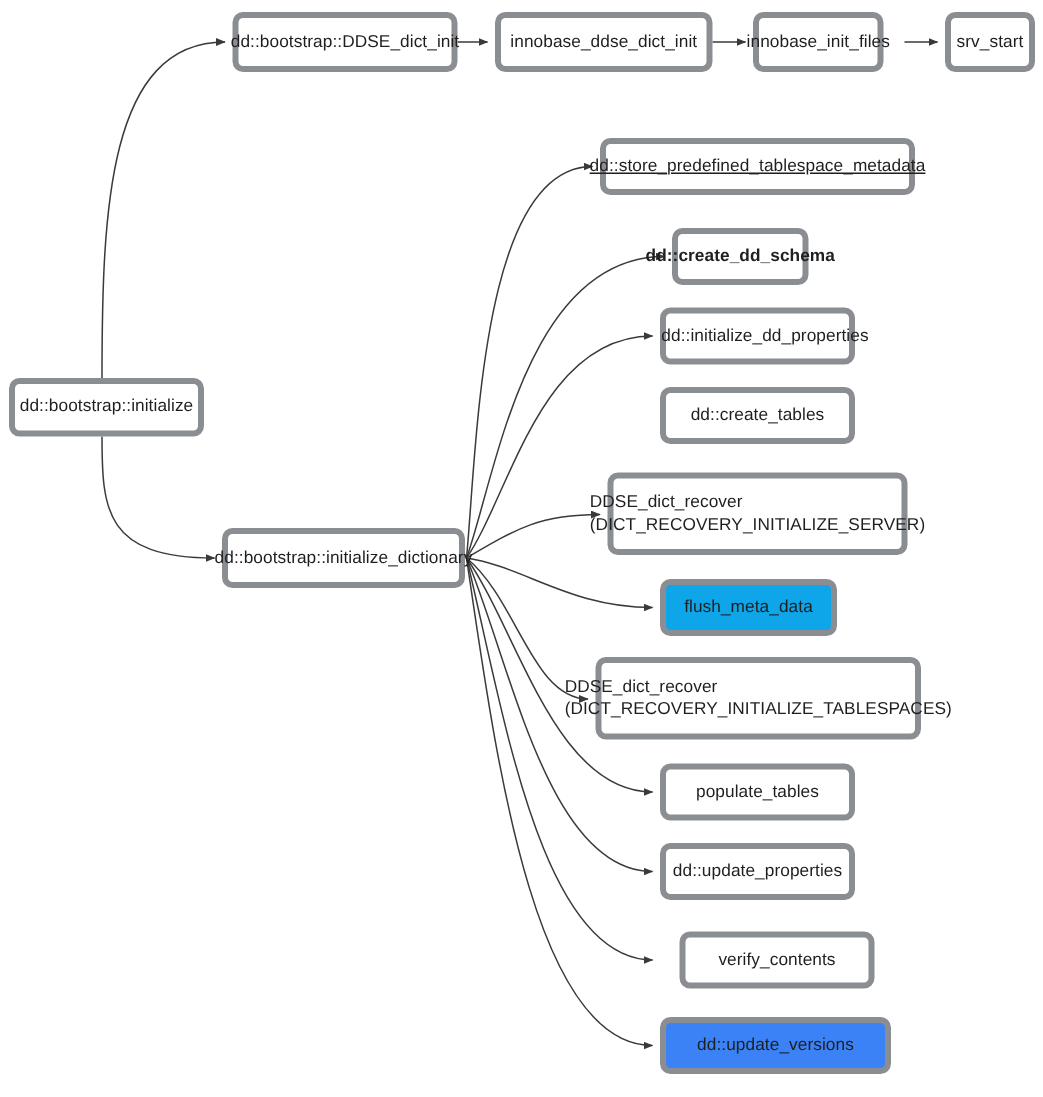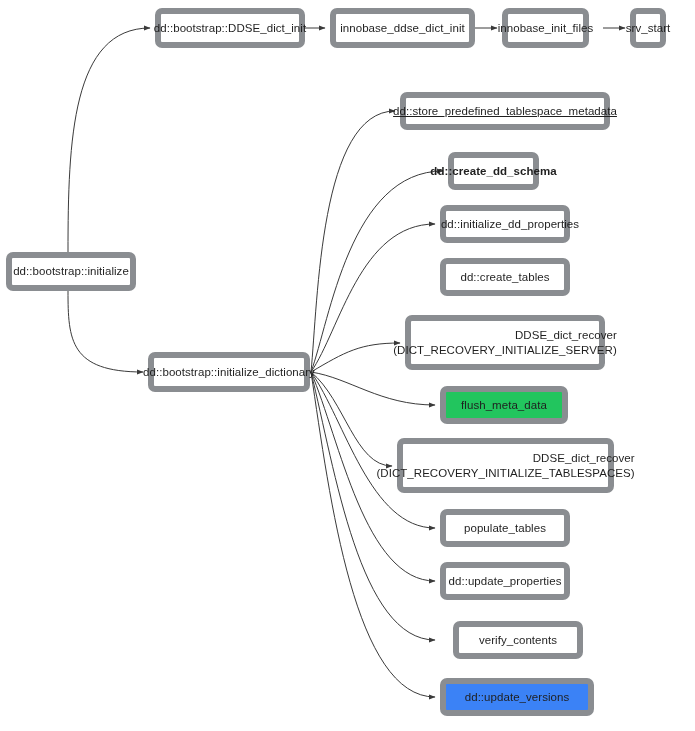--- a/index.html
+++ b/index.html
@@ -21,27 +21,27 @@
   #edges {
     position: absolute;
     left: 0;
     top: 0;
     width: 695px;
     height: 731px;
   }
   .node {
     position: absolute;
     box-sizing: border-box;
-    border: 6px solid #ef4444;
+    border: 4px solid #ef4444;
     border-radius: 7px;
     background: #ffffff;
     display: flex;
     align-items: center;
     justify-content: center;
-    text-align: right;
+    text-align: left;
     font-size: 11.5px;
     line-height: 15px;
     color: #1f1f1f;
     letter-spacing: 0.05px;
     padding: 2px 6px;
     z-index: 2;
   }
   .node .label {
     display: block;
     white-space: pre-line;
@@ -83,21 +83,21 @@
       </div>
       <div class="node" style="left: 155px; top: 8px; width: 150px; height: 40px; border-color: rgb(138, 141, 145); background: rgb(255, 255, 255); color: rgb(31, 31, 31);">
         <span class="label">dd::bootstrap::DDSE_dict_init</span>
       </div>
       <div class="node" style="left: 330px; top: 8px; width: 145px; height: 40px; border-color: rgb(138, 141, 145); background: rgb(255, 255, 255); color: rgb(31, 31, 31);">
         <span class="label">innobase_ddse_dict_init</span>
       </div>
       <div class="node" style="left: 502px; top: 8px; width: 87px; height: 40px; border-color: rgb(138, 141, 145); background: rgb(255, 255, 255); color: rgb(31, 31, 31);">
         <span class="label">innobase_init_files</span>
       </div>
-      <div class="node" style="left: 630px; top: 8px; width: 36px; height: 40px; border-color: rgb(138, 141, 145); background: rgb(255, 255, 255); color: rgb(31, 31, 31);">
+      <div class="node" style="left: 630px; top: 8px; width: 60px; height: 40px; border-color: rgb(138, 141, 145); background: rgb(255, 255, 255); color: rgb(31, 31, 31);">
         <span class="label">srv_start</span>
       </div>
       <div class="node" style="left: 148px; top: 352px; width: 162px; height: 40px; border-color: rgb(138, 141, 145); background: rgb(255, 255, 255); color: rgb(31, 31, 31);">
         <span class="label">dd::bootstrap::initialize_dictionary</span>
       </div>
       <div class="node" style="left: 400px; top: 92px; width: 210px; height: 38px; border-color: rgb(138, 141, 145); background: rgb(255, 255, 255); color: rgb(31, 31, 31); text-decoration: underline;">
         <span class="label">dd::store_predefined_tablespace_metadata</span>
       </div>
       <div class="node" style="left: 448px; top: 152px; width: 91px; height: 38px; border-color: rgb(138, 141, 145); background: rgb(255, 255, 255); color: rgb(31, 31, 31); font-weight: bold;">
         <span class="label">dd::create_dd_schema</span>
@@ -105,21 +105,21 @@
       <div class="node" style="left: 440px; top: 205px; width: 130px; height: 38px; border-color: rgb(138, 141, 145); background: rgb(255, 255, 255); color: rgb(31, 31, 31); padding-left: 16px;">
         <span class="label">dd::initialize_dd_properties</span>
       </div>
       <div class="node" style="left: 440px; top: 258px; width: 130px; height: 38px; border-color: rgb(138, 141, 145); background: rgb(255, 255, 255); color: rgb(31, 31, 31);">
         <span class="label">dd::create_tables</span>
       </div>
       <div class="node" style="left: 405px; top: 315px; width: 200px; height: 55px; border-color: rgb(138, 141, 145); background: rgb(255, 255, 255); color: rgb(31, 31, 31);">
         <span class="label">DDSE_dict_recover
 (DICT_RECOVERY_INITIALIZE_SERVER)</span>
       </div>
-      <div class="node" style="left: 440px; top: 386px; width: 128px; height: 38px; border-color: rgb(138, 141, 145); background: #22c55e; color: rgb(31, 31, 31);">
+      <div class="node" style="left: 440px; top: 386px; width: 118px; height: 38px; border-color: rgb(138, 141, 145); background: #0ea5e9; color: rgb(31, 31, 31);">
         <span class="label">flush_meta_data</span>
       </div>
       <div class="node" style="left: 397px; top: 438px; width: 217px; height: 55px; border-color: rgb(138, 141, 145); background: rgb(255, 255, 255); color: rgb(31, 31, 31);">
         <span class="label">DDSE_dict_recover
 (DICT_RECOVERY_INITIALIZE_TABLESPACES)</span>
       </div>
       <div class="node" style="left: 440px; top: 509px; width: 130px; height: 38px; border-color: rgb(138, 141, 145); background: rgb(255, 255, 255); color: rgb(31, 31, 31);">
         <span class="label">populate_tables</span>
       </div>
       <div class="node" style="left: 440px; top: 562px; width: 130px; height: 38px; border-color: rgb(138, 141, 145); background: rgb(255, 255, 255); color: rgb(31, 31, 31);">

